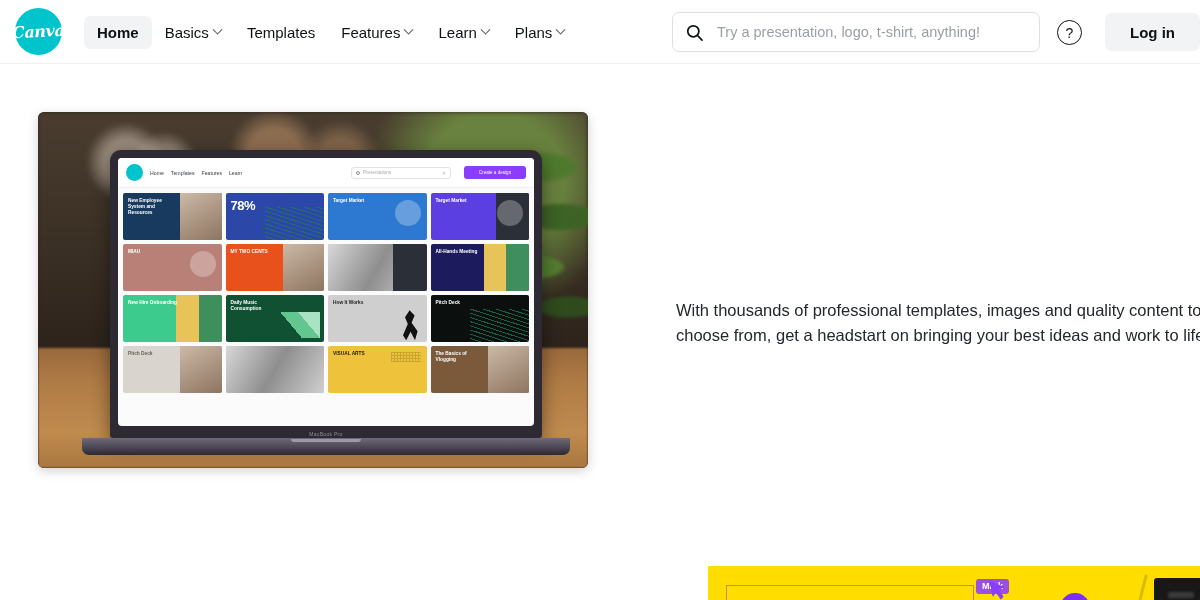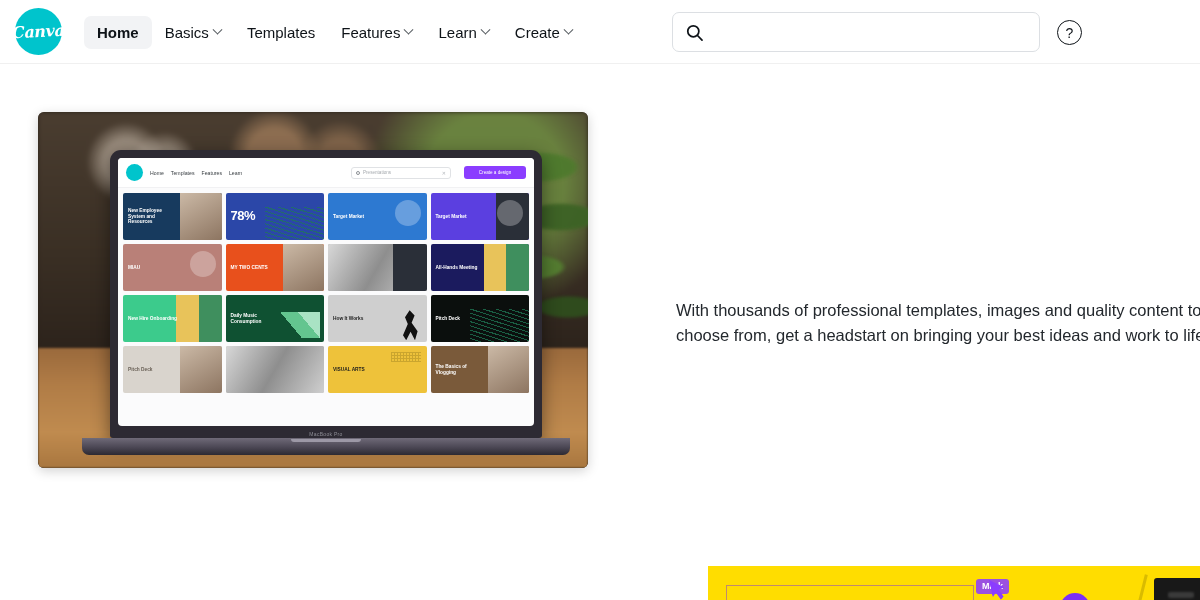--- a/index.html
+++ b/index.html
@@ -132,21 +132,21 @@
     width: 62px; height: 13px; background: #8b3dff; border-radius: 3px;
     color: #fff; font-size: 4.6px; display: flex; align-items: center;
     justify-content: center; flex: 0 0 auto; margin-left: 6px;
   }
   .grid {
     padding: 5px; display: grid; grid-template-columns: repeat(4, 1fr);
     gap: 4px; height: calc(100% - 30px); align-content: start;
   }
   .card {
     height: 47px; border-radius: 2px; position: relative; overflow: hidden;
-    display: flex; align-items: center; color: #fff;
+    display: flex; align-items: flex-start; color: #fff;
     font-size: 4.8px; font-weight: 700; line-height: 1.25; padding: 5px;
   }
   .card span { position: relative; z-index: 2; max-width: 58%; }
   .big-pct { font-size: 13px; font-weight: 700; letter-spacing: -.5px; }
   .ph-person {
     position: absolute; right: 0; top: 0; width: 42%; height: 100%;
     background: linear-gradient(150deg,#cbb9a6,#8d7561);
   }
   .ph-dark { position:absolute; right:0; top:0; width:34%; height:100%; background:#2a2f38; }
   .ph-grey { position:absolute; left:0; top:0; width:100%; height:100%;
@@ -249,36 +249,38 @@
       </div>
       <div class="nav-item">
         <span>Features</span>
         <span class="caret"></span>
       </div>
       <div class="nav-item">
         <span>Learn</span>
         <span class="caret"></span>
       </div>
       <div class="nav-item">
-        <span>Create</span>
+        <span>Plans</span>
         <span class="caret"></span>
       </div>
     </div>
 
     <div class="search-wrap">
       <svg class="search-icon" viewBox="0 0 24 24" fill="none" stroke="#0e1318" stroke-width="2.2" stroke-linecap="round">
         <circle cx="10.5" cy="10.5" r="7"></circle>
         <line x1="15.8" y1="15.8" x2="21.5" y2="21.5"></line>
       </svg>
+      <input class="search-input" type="text" placeholder="Try a presentation, logo, t-shirt, anything!" style="">
     </div>
 
     <div class="help-btn">
       <span>?</span>
     </div>
 
+    <button class="login-btn">Log in</button>
   </div>
 
   <div class="hero-photo">
     <div class="bg-blur"></div>
     <div class="bg-plant"></div>
     <div class="desk"></div>
 
     <div class="laptop">
       <div class="lid">
         <div class="screen">

